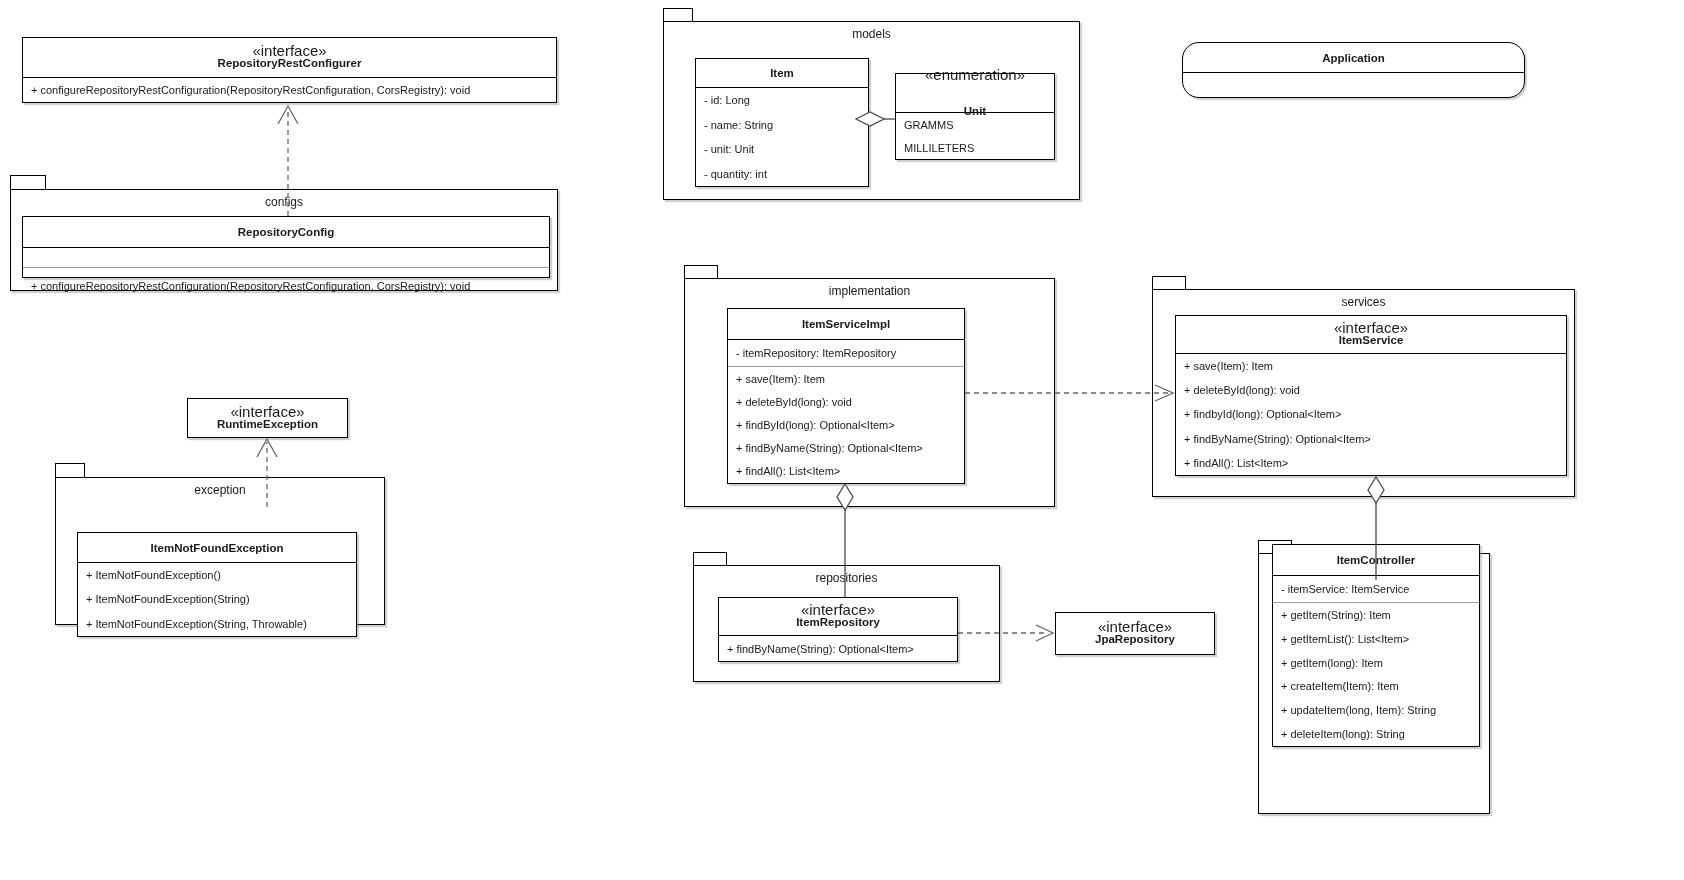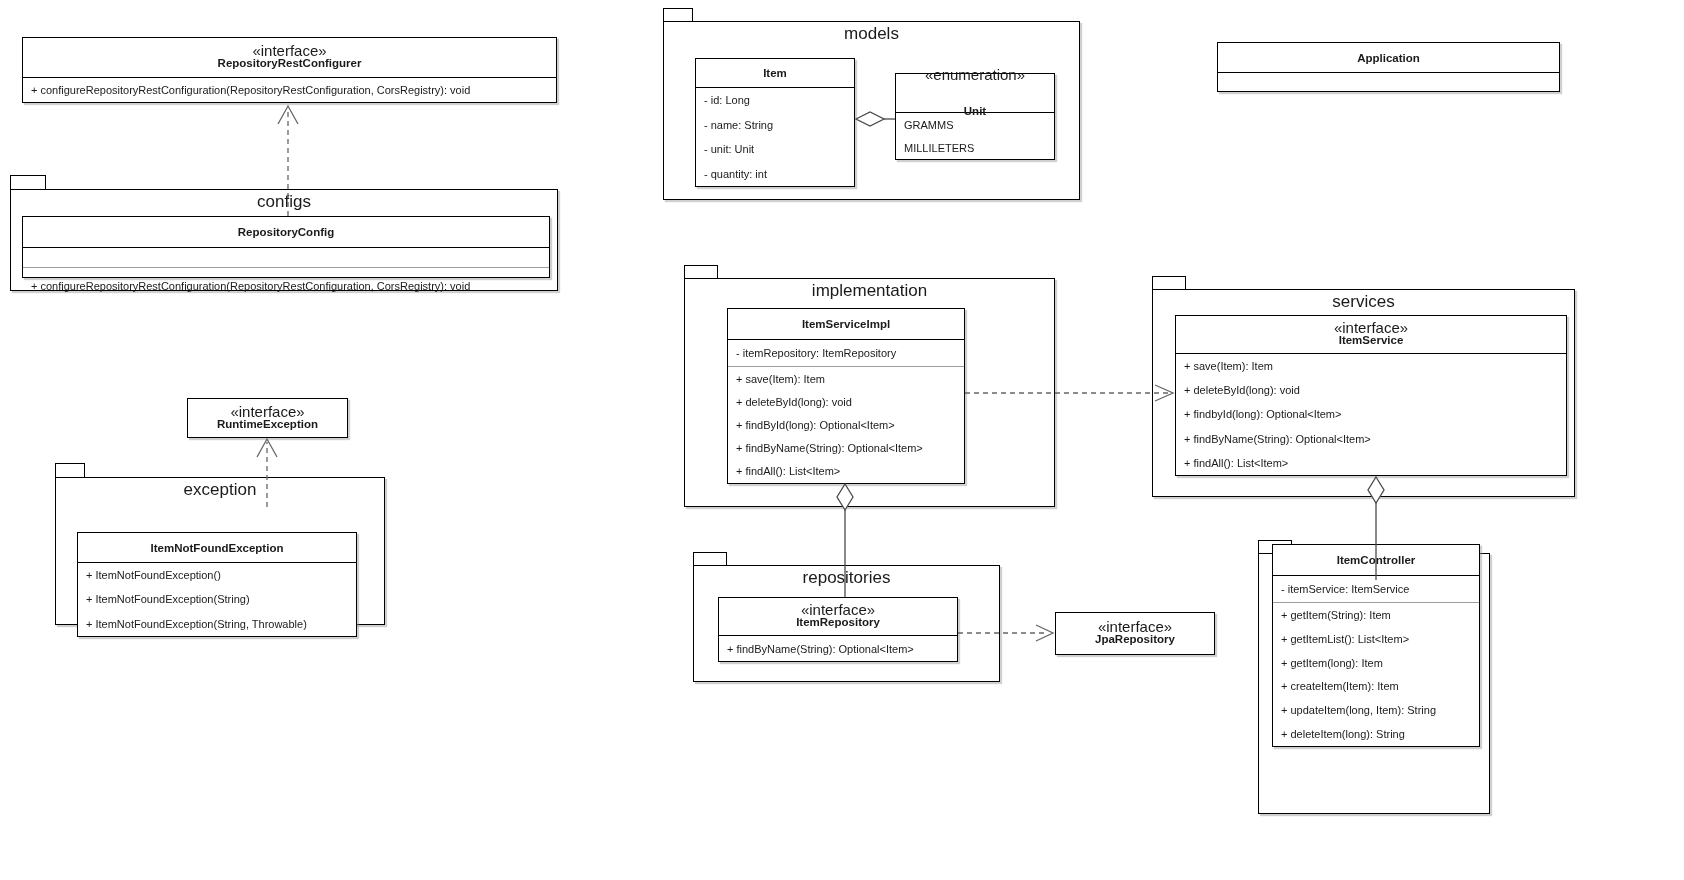--- a/index.html
+++ b/index.html
@@ -9,21 +9,21 @@
   }
   
   .pkg-tab{
     position:absolute;background:#ffffff;border:1px solid #000;box-sizing:border-box;z-index:2;
   }
   .pkg-body{
     position:absolute;background:#ffffff;border:1px solid #000;box-sizing:border-box;z-index:1;
     box-shadow:2px 2px 1px rgba(150,150,150,.45);
   }
   .pkg-label{
-    text-align:center;font-size:17px;padding-top:4px;height:16px;line-height:16px;
+    text-align:center;font-size:12px;padding-top:4px;height:16px;line-height:16px;
     white-space:nowrap;
   }
   
   .cls{
     position:absolute;background:#ffffff;border:1px solid #000;box-sizing:border-box;z-index:3;
     display:flex;flex-direction:column;
     box-shadow:2px 2px 1px rgba(150,150,150,.45);
   }
   .hdr{
     display:flex;flex-direction:column;align-items:center;justify-content:center;
@@ -93,21 +93,21 @@
       <div class="member">+ ItemNotFoundException()</div>
       <div class="member">+ ItemNotFoundException(String)</div>
       <div class="member">+ ItemNotFoundException(String, Throwable)</div>
     </div>
   </div>
 
   <div class="pkg-tab" style="left:663px;top:8px;width:30px;height:14px;"></div>
   <div class="pkg-body" style="left:663px;top:21px;width:417px;height:179px;">
     <div class="pkg-label">models</div>
   </div>
-  <div class="cls" style="left:695px;top:58px;width:160px;height:129px;">
+  <div class="cls" style="left:695px;top:58px;width:174px;height:129px;">
     <div class="hdr" style="height:28px;">
       <div class="cname">Item</div>
     </div>
     <div class="members">
       <div class="member">- id: Long</div>
       <div class="member">- name: String</div>
       <div class="member">- unit: Unit</div>
       <div class="member">- quantity: int</div>
     </div>
   </div>
@@ -115,21 +115,21 @@
     <div class="hdr" style="height:38px;gap:24px;">
       <div class="stereo">«enumeration»</div>
       <div class="cname">Unit</div>
     </div>
     <div class="members">
       <div class="member">GRAMMS</div>
       <div class="member">MILLILETERS</div>
     </div>
   </div>
 
-  <div class="cls" style="left:1217px;top:42px;width:343px;height:50px;">
+  <div class="cls" style="left:1182px;top:42px;width:343px;height:56px;border-radius:17px;">
     <div class="hdr" style="height:29px;">
       <div class="cname">Application</div>
     </div>
   </div>
 
   <div class="pkg-tab" style="left:684px;top:265px;width:34px;height:14px;"></div>
   <div class="pkg-body" style="left:684px;top:278px;width:371px;height:229px;">
     <div class="pkg-label">implementation</div>
   </div>
   <div class="cls" style="left:727px;top:308px;width:238px;height:176px;">

